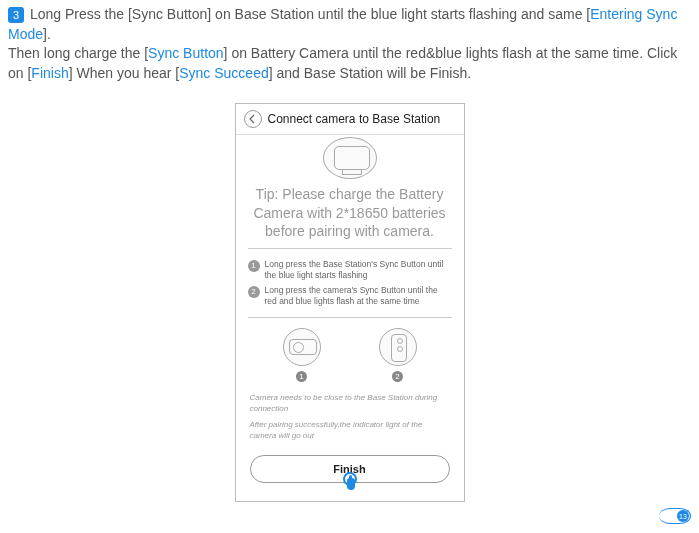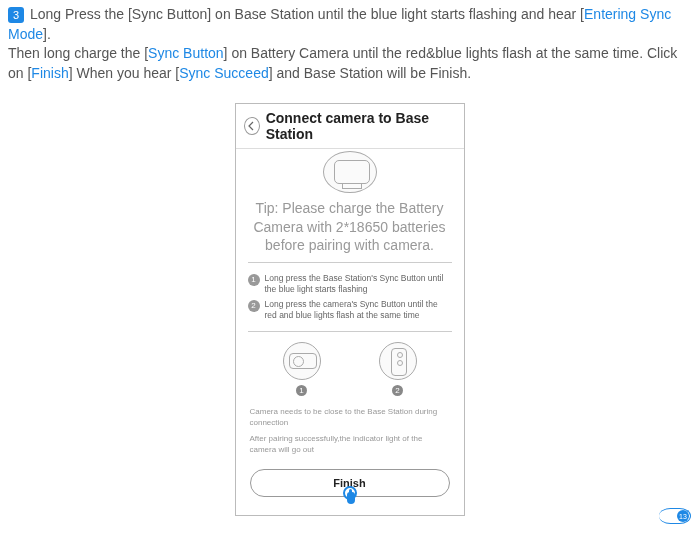--- a/index.html
+++ b/index.html
@@ -56,22 +56,22 @@
       border: 1px solid #999;
       border-radius: 50%;
       display: flex;
       align-items: center;
       justify-content: center;
       margin-right: 6px;
       font-size: 11px;
       color: #666;
     }
     .phone-title {
-      font-weight: bold;
-      font-size: 14px;
+      font-weight: normal;
+      font-size: 12px;
       color: #222;
     }
     .phone-subtitle {
       text-align: center;
       font-size: 9px;
       color: #888;
       padding: 2px 0 5px;
     }
     .camera-img {
       margin: 2px auto 6px;
@@ -213,20 +213,21 @@
       font-size: 8px;
       display: flex;
       align-items: center;
       justify-content: center;
     }
     .notes {
       font-size: 8px;
       color: #999;
       padding: 6px 14px;
       line-height: 1.4;
+      font-style: italic;
     }
     .finish-btn {
       margin: 8px 14px 18px;
       border: 1px solid #999;
       border-radius: 18px;
       text-align: center;
       padding: 7px 0;
       font-weight: bold;
       font-size: 11px;
       color: #222;
@@ -302,21 +303,21 @@
       font-size: 7px;
       display: flex;
       align-items: center;
       justify-content: center;
     }
   </style>
 </head>
 <body>
 
 <div class="instructions">
-  <span class="step-badge">3</span><span> Long Press the [Sync Button] on Base Station until the blue light starts flashing and hear [</span><span class="blue-text">Entering Sync Mode</span><span>].</span><br>
+  <span class="step-badge">3</span><span> Long Press the [Sync Button] on Base Station until the blue light starts flashing and same [</span><span class="blue-text">Entering Sync Mode</span><span>].</span><br>
   <span>Then long charge the [</span><span class="blue-text">Sync Button</span><span>] on Battery Camera until the red&amp;blue lights flash at the same time. Click on [</span><span class="blue-text">Finish</span><span>] When you hear [</span><span class="blue-text">Sync Succeed</span><span>] and Base Station will be Finish.</span>
 </div>
 
 <div class="phone-container">
   <div class="phone-header">
     <div class="back-icon">
       <svg width="10" height="10" viewBox="0 0 10 10">
           <path d="M6 1 L2 5 L6 9" stroke="#666" stroke-width="1.2" fill="none"></path>
         </svg>
     </div>

